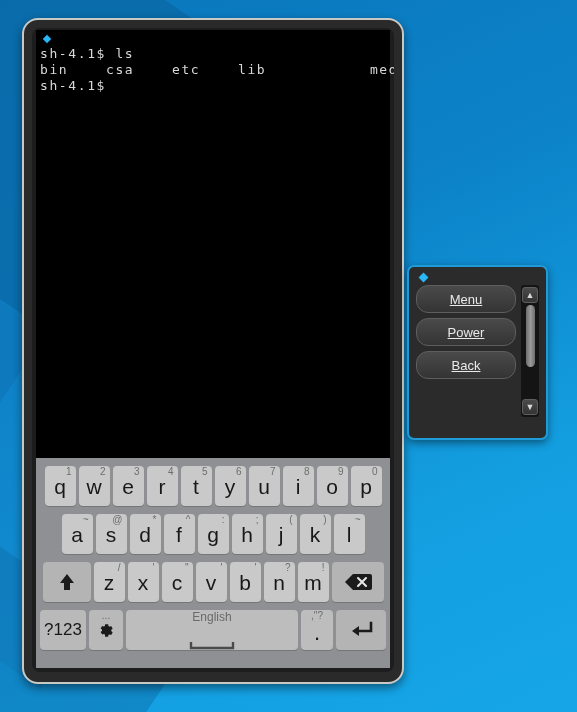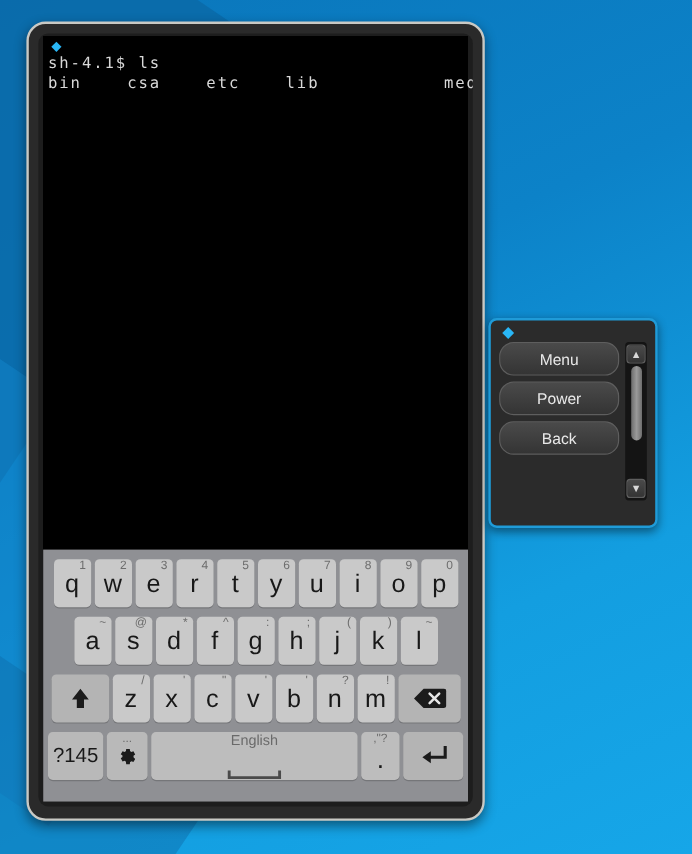--- a/index.html
+++ b/index.html
@@ -67,21 +67,21 @@
     background:#2b2b2b;border:2px solid #1f9bd8;border-radius:7px;
     box-sizing:border-box;padding:6px 7px 6px 7px;
     box-shadow:0 3px 8px rgba(0,0,0,.45);}
   .ctrl-dot{width:7px;height:7px;background:#29b6f6;transform:rotate(45deg);
     margin:1px 0 4px 4px;}
   #ctrl-body{display:flex;gap:5px;height:132px;}
   #ctrl-btns{display:flex;flex-direction:column;gap:5px;flex:1;}
   .ctrl-btn{height:26px;border-radius:12px;
     background:linear-gradient(#4a4a4a,#343434);
     border:1px solid #5e5e5e;color:#e9e9e9;font-size:13px;
-    display:flex;align-items:center;justify-content:center;}
+    display:flex;align-items:center;justify-content:center;text-decoration:underline;}
   #scrollbar{width:18px;background:#141414;border-radius:3px;
     display:flex;flex-direction:column;align-items:center;
     padding:2px 0;box-sizing:border-box;}
   .sb-arrow{width:14px;height:14px;border-radius:3px;
     background:linear-gradient(#4a4a4a,#343434);border:1px solid #5e5e5e;
     color:#d8d8d8;font-size:9px;display:flex;align-items:center;
     justify-content:center;flex:none;}
   #sb-track{flex:1;width:100%;display:flex;justify-content:center;
     padding:2px 0;box-sizing:border-box;}
   #sb-thumb{width:9px;height:62px;border-radius:5px;
@@ -97,20 +97,21 @@
 </div>
 
 <div id="phone">
   <div id="phone-inner">
     <div id="screen">
 
       <div id="terminal">
         <div class="term-dot"></div>
         <div class="term-line">sh-4.1$ ls</div>
         <div class="term-line">bin    csa    etc    lib           media</div>
+        <div class="term-line">sh-4.1$</div>
       </div>
 
       <div id="keyboard">
 
         <div class="krow" id="krow1">
             <div class="key letter">
               <span class="sup">1</span>
               <span class="glyph">q</span>
             </div>
             <div class="key letter">
@@ -227,21 +228,21 @@
             </span>
           <div class="key bksp">
             <svg width="28" height="18" viewBox="0 0 28 18" aria-hidden="true">
               <path d="M9 1 H26 a2 2 0 0 1 2 2 V15 a2 2 0 0 1 -2 2 H9 L1 9 Z" fill="#1b1b1b"></path>
               <path d="M14 5 L22 13 M22 5 L14 13" stroke="#e6e6e6" stroke-width="2.1" stroke-linecap="round"></path>
             </svg>
           </div>
         </div>
 
         <div class="krow">
-          <div class="key sym">?145</div>
+          <div class="key sym">?123</div>
           <div class="key gear">
             <span class="sup center">...</span>
             <svg width="19" height="19" viewBox="0 0 24 24" aria-hidden="true">
               <path fill="#1b1b1b" d="M12 8.2a3.8 3.8 0 1 0 0 7.6 3.8 3.8 0 0 0 0-7.6zm0 5.9a2.1 2.1 0 1 1 0-4.2 2.1 2.1 0 0 1 0 4.2z"></path>
               <path fill="#1b1b1b" d="M20.3 13.6c.05-.52.05-1.05 0-1.57l1.8-1.3-1.9-3.3-2.1.75a7.9 7.9 0 0 0-1.36-.79L16.4 5h-3.8l-.34 2.25c-.48.2-.94.46-1.36.79l-2.1-.75-1.9 3.3 1.8 1.3c-.05.52-.05 1.05 0 1.57l-1.8 1.3 1.9 3.3 2.1-.75c.42.33.88.6 1.36.79L12.6 21h3.8l.34-2.25c.48-.2.94-.46 1.36-.79l2.1.75 1.9-3.3z" transform="translate(-2.3 -1)"></path>
             </svg>
           </div>
           <div class="key space">
             <span class="space-label">English</span>
             <svg width="46" height="9" viewBox="0 0 46 9" aria-hidden="true">

